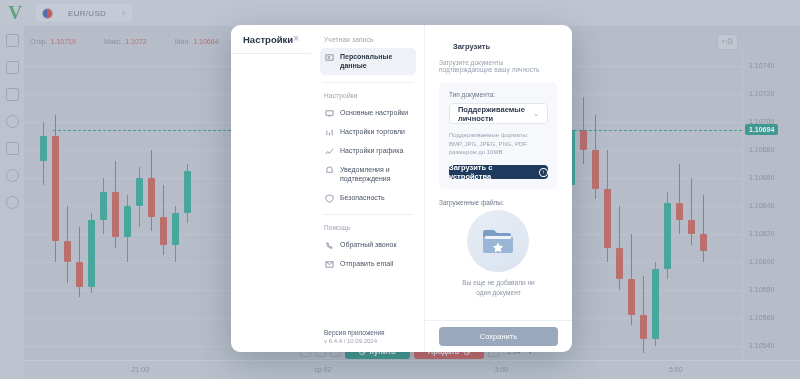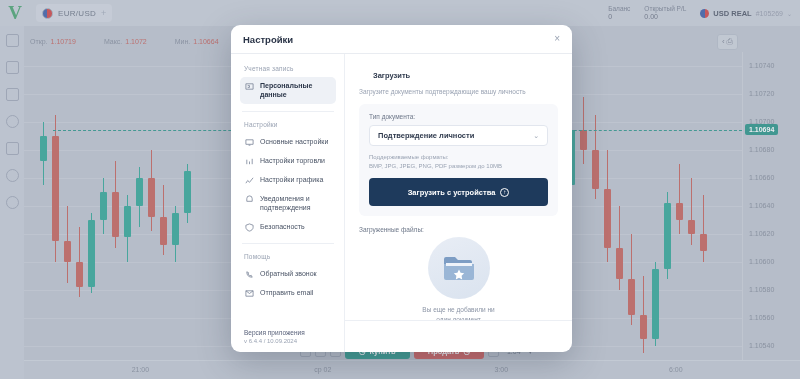--- a/index.html
+++ b/index.html
@@ -17,21 +17,21 @@
   
   .topbar {
     position: absolute; top: 0; left: 0; right: 0; height: 26px;
     background: #c3c9d3; display: flex; align-items: center;
   }
   .logo {
     width: 30px; height: 26px; display: flex; align-items: center; justify-content: center;
     font-size: 19px; font-weight: bold; color: #3a9b63; font-family: "Liberation Serif", serif;
   }
   .symbol-chip {
-    display: flex; align-items: center; gap: 5px; height: 18px;
+    display: flex; align-items: center; gap: 15px; height: 18px;
     background: #ccd2db; border-radius: 4px; padding: 0 6px; margin-left: 6px;
   }
   .flag-ico {
     width: 11px; height: 11px; border-radius: 50%;
     background: linear-gradient(90deg,#2b4f9e 0 50%, #c33 50% 100%);
     border: 0.5px solid #9aa3b2; flex: none;
   }
   .symbol-txt { font-size: 8px; color: #5d6778; letter-spacing: .3px; }
   .chip-plus { font-size: 9px; color: #9aa3b2; }
 
@@ -122,21 +122,21 @@
   .ct { color:#6d7686; }
 
   
   .scrim { position: absolute; inset: 0; background: rgba(180,188,200,.28); }
 
   
   .modal {
     position: absolute; left: 231px; top: 25px; width: 341px; height: 327px;
     background: #ffffff; border-radius: 9px;
     box-shadow: 0 10px 34px rgba(40,50,70,.28);
-    display: flex; flex-direction: column; overflow: hidden;
+    display: flex; flex-direction: row; overflow: hidden;
   }
   .modal-head {
     height: 29px; display: flex; align-items: center; padding: 0 12px;
     border-bottom: 1px solid #e9ecf1; flex: none;
   }
   .modal-title { font-size: 9.5px; font-weight: bold; color: #2a3447; }
   .modal-close {
     margin-left: auto; font-size: 10px; color: #9aa3b3; line-height: 1; cursor: pointer;
   }
   .modal-body { flex: 1; display: flex; min-height: 0; }
@@ -179,21 +179,21 @@
   .panel { background: #f7f8fb; border-radius: 6px; padding: 9px 10px 10px; }
   .field-label { font-size: 6.5px; color: #6d7789; margin-bottom: 5px; }
   .select {
     height: 21px; background: #fff; border: 1px solid #e2e6ee; border-radius: 4px;
     display: flex; align-items: center; padding: 0 8px; cursor: pointer;
   }
   .select-val { font-size: 7.5px; color: #2f3a4d; font-weight: bold; }
   .select-caret { margin-left: auto; font-size: 7px; color: #9aa3b3; }
   .formats { font-size: 6px; color: #9aa3b3; line-height: 1.45; margin: 7px 0 8px; }
   .upload-btn {
-    height: 28px; background: #1e3a5c; border-radius: 4px; color: #fff;
+    height: 14px; background: #1e3a5c; border-radius: 4px; color: #fff;
     display: flex; align-items: center; justify-content: center; gap: 5px;
     font-size: 7.5px; font-weight: bold; cursor: pointer;
   }
   .up-ico {
     width: 9px; height: 9px; border: 1px solid #fff; border-radius: 50%;
     display: flex; align-items: center; justify-content: center; font-size: 6px;
   }
 
   .files-label { font-size: 6.5px; color: #6d7789; margin: 10px 0 0; }
   .empty { display: flex; flex-direction: column; align-items: center; margin-top: 4px; }
@@ -227,36 +227,20 @@
 <div id="app">
 
   <div id="backdrop">
 
     <div class="topbar">
       <div class="logo">V</div>
       <div class="symbol-chip">
         <span class="flag-ico"></span>
         <span class="symbol-txt">EUR/USD</span>
         <span class="chip-plus">+</span>
-      </div>
-      <div class="topbar-right">
-        <div class="stat">
-          <div class="stat-l">Баланс</div>
-          <div class="stat-v">0</div>
-        </div>
-        <div class="stat">
-          <div class="stat-l">Открытый P/L</div>
-          <div class="stat-v">0.00</div>
-        </div>
-        <div class="acct">
-          <span class="acct-flag"></span>
-          <span class="acct-name">USD REAL</span>
-          <span class="acct-num">#105269</span>
-          <span class="acct-caret">⌄</span>
-        </div>
       </div>
     </div>
 
     <div class="rail" id="rail">
         <div class="rail-ico"></div>
         <div class="rail-ico"></div>
         <div class="rail-ico"></div>
         <div class="rail-ico circ"></div>
         <div class="rail-ico"></div>
         <div class="rail-ico circ"></div>
@@ -595,21 +579,21 @@
                   <path d="M1 1h4l3 3v5H1z" fill="none" stroke="#5a6síntesis" stroke-width="0.8"></path>
                 </svg>
             </span>
             <span class="doc-head-t">Загрузить</span>
           </div>
           <div class="doc-sub">Загрузите документы подтверждающие вашу личность</div>
 
           <div class="panel">
             <div class="field-label">Тип документа:</div>
             <div class="select">
-              <span class="select-val">Подтверждение личности</span>
+              <span class="select-val">Поддерживаемые личности</span>
               <span class="select-caret">⌄</span>
             </div>
             <div class="formats">
               <div>Поддерживаемые форматы:</div>
               <div>BMP, JPG, JPEG, PNG, PDF размером до 10MB</div>
             </div>
             <div class="upload-btn">
               <span>Загрузить с устройства</span>
               <span class="up-ico">↑</span>
             </div>
@@ -627,17 +611,18 @@
               </svg>
             </div>
             <div class="empty-txt">
               <div>Вы еще не добавили ни</div>
               <div>один документ</div>
             </div>
           </div>
         </div>
 
         <div class="mfoot">
+          <div class="btn-save">Сохранить</div>
         </div>
       </div>
     </div>
   </div>
 </div>
 
 </body></html>

